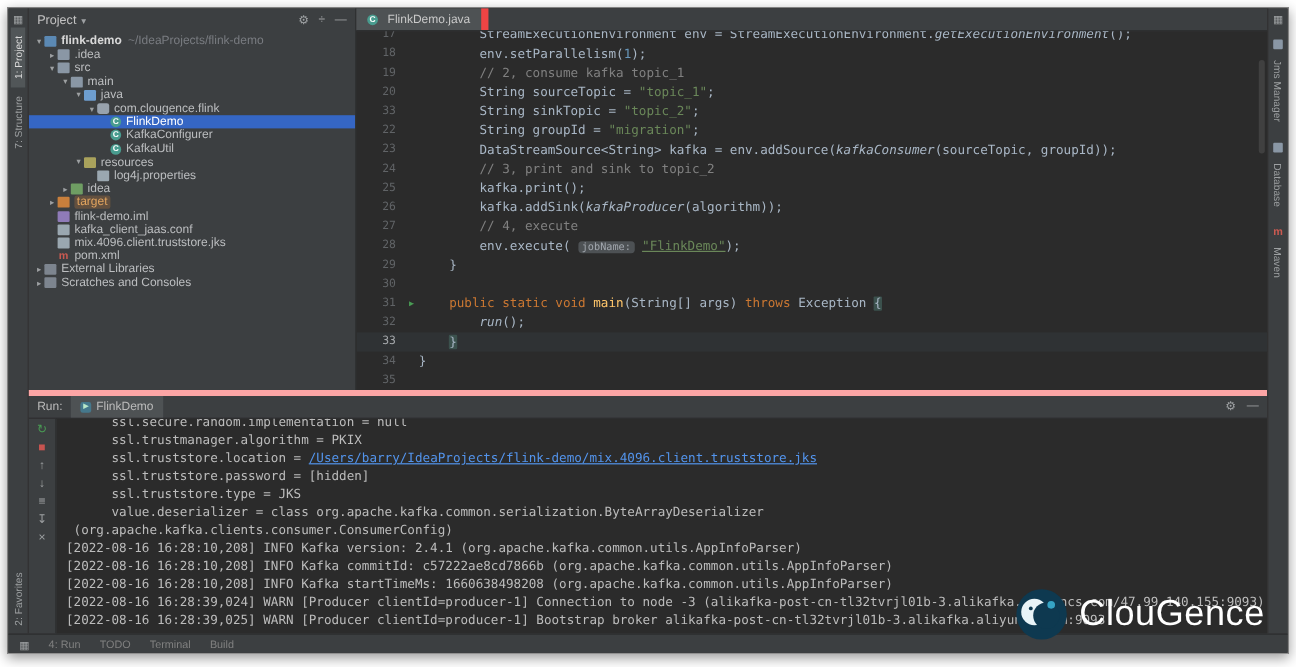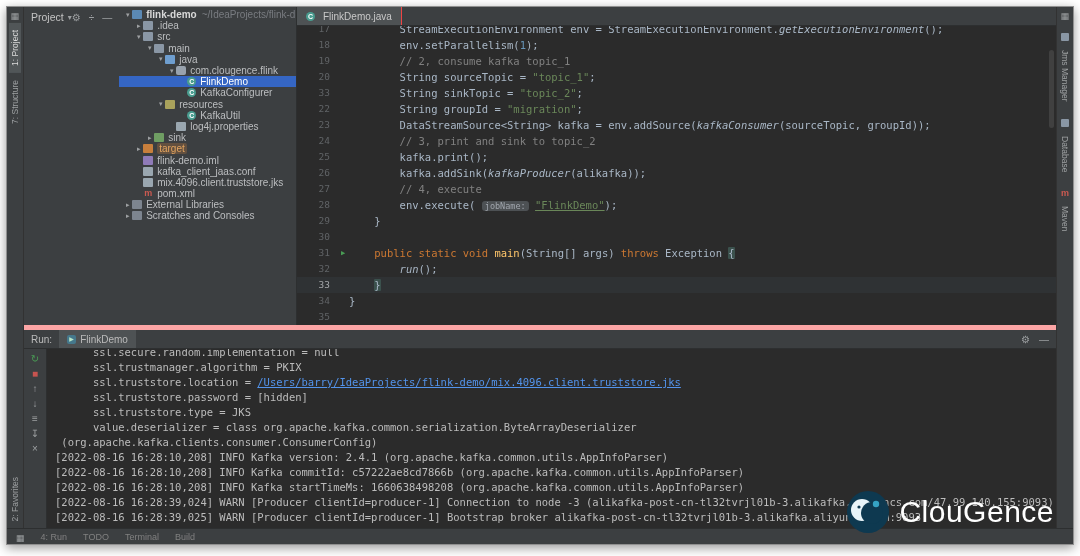--- a/index.html
+++ b/index.html
@@ -16,21 +16,21 @@
   .lstrip .vlab{transform:rotate(180deg);}
   .vlab.active{background:#515658;color:#dadada;}
   .strip-spacer{flex:1;}
   .vitem{display:flex;flex-direction:column;align-items:center;margin-top:10px;cursor:default;}
   .vicon{width:8px;height:8px;border-radius:1px;background:#8a97a5;margin-bottom:2px;}
   .vicon.maven{background:none;color:#cb5a51;font-weight:bold;font-size:9px;line-height:8px;width:auto;height:auto;}
   
   .center{flex:1;display:flex;flex-direction:column;min-width:0;}
   .main-row{height:318px;display:flex;min-height:0;}
   
-  .ppanel{width:272px;flex:none;background:#3c3f41;border-right:1px solid #2d2f30;display:flex;flex-direction:row;min-height:0;}
+  .ppanel{width:272px;flex:none;background:#3c3f41;border-right:1px solid #2d2f30;display:flex;flex-direction:column;min-height:0;}
   .pp-head{height:20px;flex:none;display:flex;align-items:center;padding:0 7px;font-size:10.5px;color:#c3c3c3;}
   .pp-caret{font-size:8px;color:#9da0a2;margin-left:4px;}
   .pp-icons{margin-left:auto;display:flex;gap:8px;font-size:10px;color:#9da0a2;}
   .pp-icons span{cursor:default;}
   .tree{flex:1;overflow:hidden;font-size:10px;padding-top:2px;}
   .trow{display:flex;align-items:center;height:11.2px;white-space:nowrap;cursor:default;}
   .trow.sel{background:#3566c4;}
   .arrow{width:9px;flex:none;font-size:7px;color:#9da0a2;text-align:center;}
   .ico{width:10px;height:9px;flex:none;margin-right:4px;border-radius:1px;font-size:7px;line-height:9px;
     text-align:center;color:#fff;font-weight:bold;}
@@ -50,21 +50,21 @@
   .ic-libs{background:#7d858f;}
   .ic-scratches{background:#7d858f;}
   .tlabel{color:#bcbec0;}
   .trow.sel .tlabel{color:#fff;}
   .tbold{font-weight:bold;color:#d8d8d8;}
   .texcl{color:#e2a45f;background:rgba(200,127,60,.28);border-radius:2px;padding:0 2px;}
   .thint{color:#797c81;margin-left:5px;}
   
   .editor{flex:1;min-width:0;display:flex;flex-direction:column;background:#2b2b2b;position:relative;}
   .tabbar{height:18px;flex:none;background:#3c3f41;border-bottom:1px solid #2d2f30;display:flex;align-items:stretch;}
-  .tab{display:flex;align-items:center;gap:4px;padding:0 9px;font-size:10px;color:#c9c9c9;border-right:1px solid #ef4444;cursor:default;}
+  .tab{display:flex;align-items:center;gap:4px;padding:0 9px;font-size:10px;color:#c9c9c9;border-right:6px solid #ef4444;cursor:default;}
   .tab.active{background:#4e5254;}
   .code{flex:1;overflow:hidden;font-family:"DejaVu Sans Mono","Liberation Mono",monospace;font-size:10.5px;position:relative;}
   #codelines{margin-top:-5px;}
   .cl{display:flex;height:16px;line-height:16px;}
   .cl.caret{background:#2f3234;}
   .gn{width:33px;flex:none;text-align:right;padding-right:7px;color:#606366;font-size:9.5px;}
   .cl.caret .gn{color:#a4a7aa;}
   .fold{width:12px;flex:none;text-align:center;font-size:7px;line-height:16px;}
   .runmark{color:#499c54;cursor:pointer;}
   .ct{white-space:pre;flex:1;min-width:0;overflow:hidden;}
@@ -162,39 +162,39 @@
               <div class="trow sel" style="padding-left: 59px;">
                 <span class="arrow"></span>
                 <span class="ico ic-class">C</span>
                 <span class="tlabel">FlinkDemo</span>
               </div>
               <div class="trow" style="padding-left: 59px;">
                 <span class="arrow"></span>
                 <span class="ico ic-class">C</span>
                 <span class="tlabel">KafkaConfigurer</span>
               </div>
+              <div class="trow" style="padding-left: 59px;">
+                <span class="arrow"></span>
+                <span class="ico ic-class">C</span>
+                <span class="tlabel">KafkaUtil</span>
+              </div>
               <div class="trow" style="padding-left: 37px;">
                 <span class="arrow">▾</span>
                 <span class="ico ic-res-folder"></span>
                 <span class="tlabel">resources</span>
-              </div>
-              <div class="trow" style="padding-left: 59px;">
-                <span class="arrow"></span>
-                <span class="ico ic-class">C</span>
-                <span class="tlabel">KafkaUtil</span>
               </div>
               <div class="trow" style="padding-left: 48px;">
                 <span class="arrow"></span>
                 <span class="ico ic-props"></span>
                 <span class="tlabel">log4j.properties</span>
               </div>
               <div class="trow" style="padding-left: 26px;">
                 <span class="arrow">▸</span>
                 <span class="ico ic-test-folder"></span>
-                <span class="tlabel">sink</span>
+                <span class="tlabel">idea</span>
               </div>
               <div class="trow" style="padding-left: 15px;">
                 <span class="arrow">▸</span>
                 <span class="ico ic-excluded-folder"></span>
                 <span class="tlabel texcl">target</span>
               </div>
               <div class="trow" style="padding-left: 15px;">
                 <span class="arrow"></span>
                 <span class="ico ic-iml"></span>
                 <span class="tlabel">flink-demo.iml</span>
@@ -277,21 +277,21 @@
                   <span class="ct"><span class="cmt">        // 3, print and sink to topic_2</span></span>
                 </div>
                 <div class="cl">
                   <span class="gn">25</span>
                   <span class="fold"></span>
                   <span class="ct"><span class="pln">        kafka.print();</span></span>
                 </div>
                 <div class="cl">
                   <span class="gn">26</span>
                   <span class="fold"></span>
-                  <span class="ct"><span class="pln">        kafka.addSink(</span><span class="pln it">kafkaProducer</span><span class="pln">(alikafka));</span></span>
+                  <span class="ct"><span class="pln">        kafka.addSink(</span><span class="pln it">kafkaProducer</span><span class="pln">(algorithm));</span></span>
                 </div>
                 <div class="cl">
                   <span class="gn">27</span>
                   <span class="fold"></span>
                   <span class="ct"><span class="cmt">        // 4, execute</span></span>
                 </div>
                 <div class="cl">
                   <span class="gn">28</span>
                   <span class="fold"></span>
                   <span class="ct"><span class="pln">        env.execute( </span><span class="hint">jobName:</span><span class="pln"> </span><span class="str ul">"FlinkDemo"</span><span class="pln">);</span></span>

